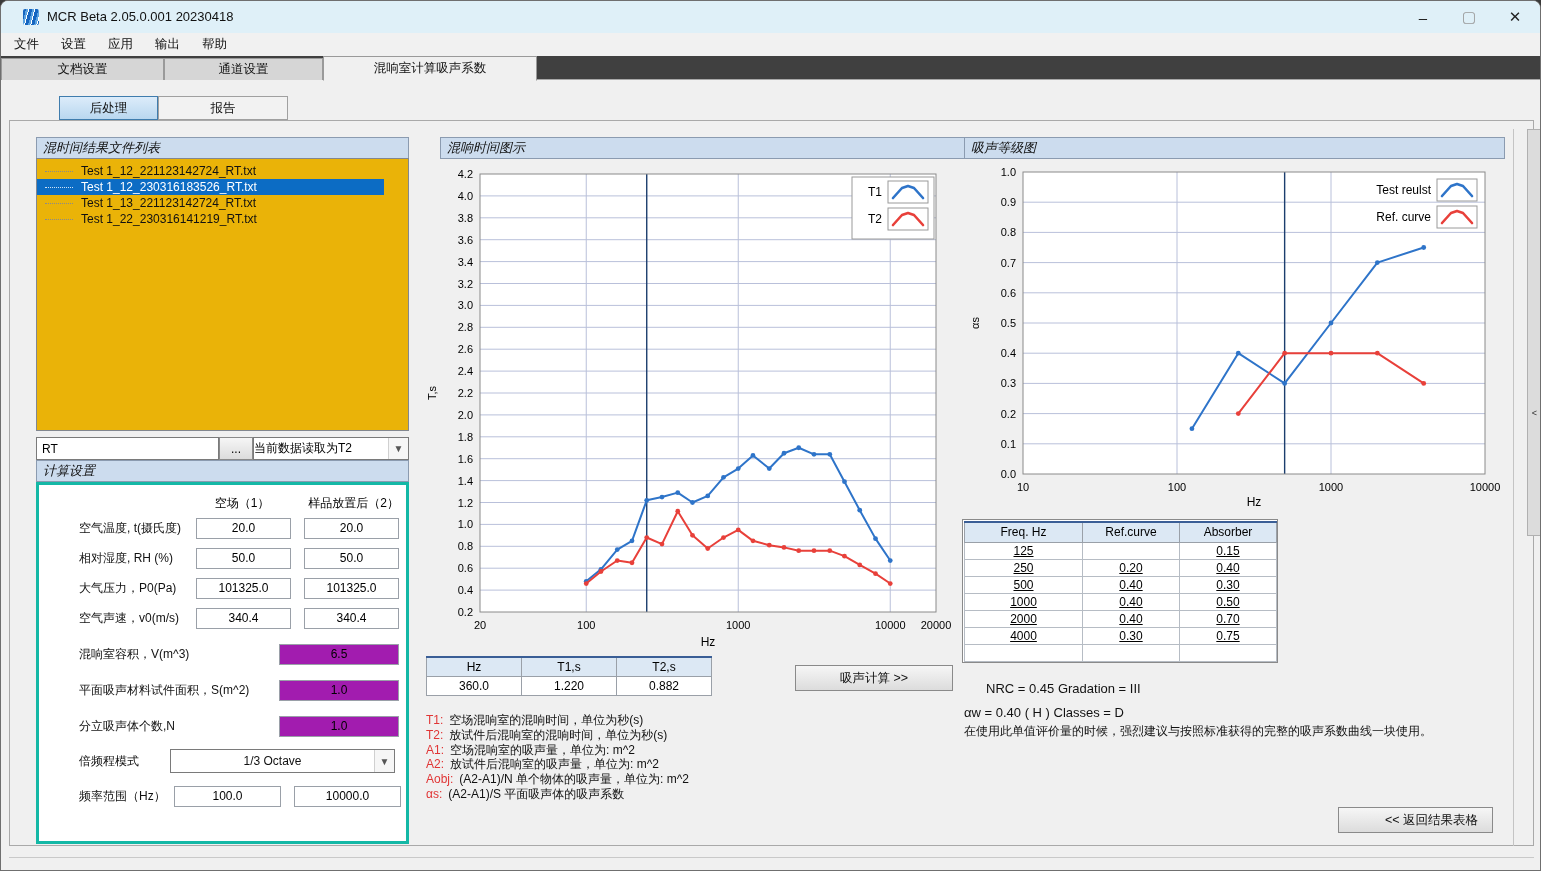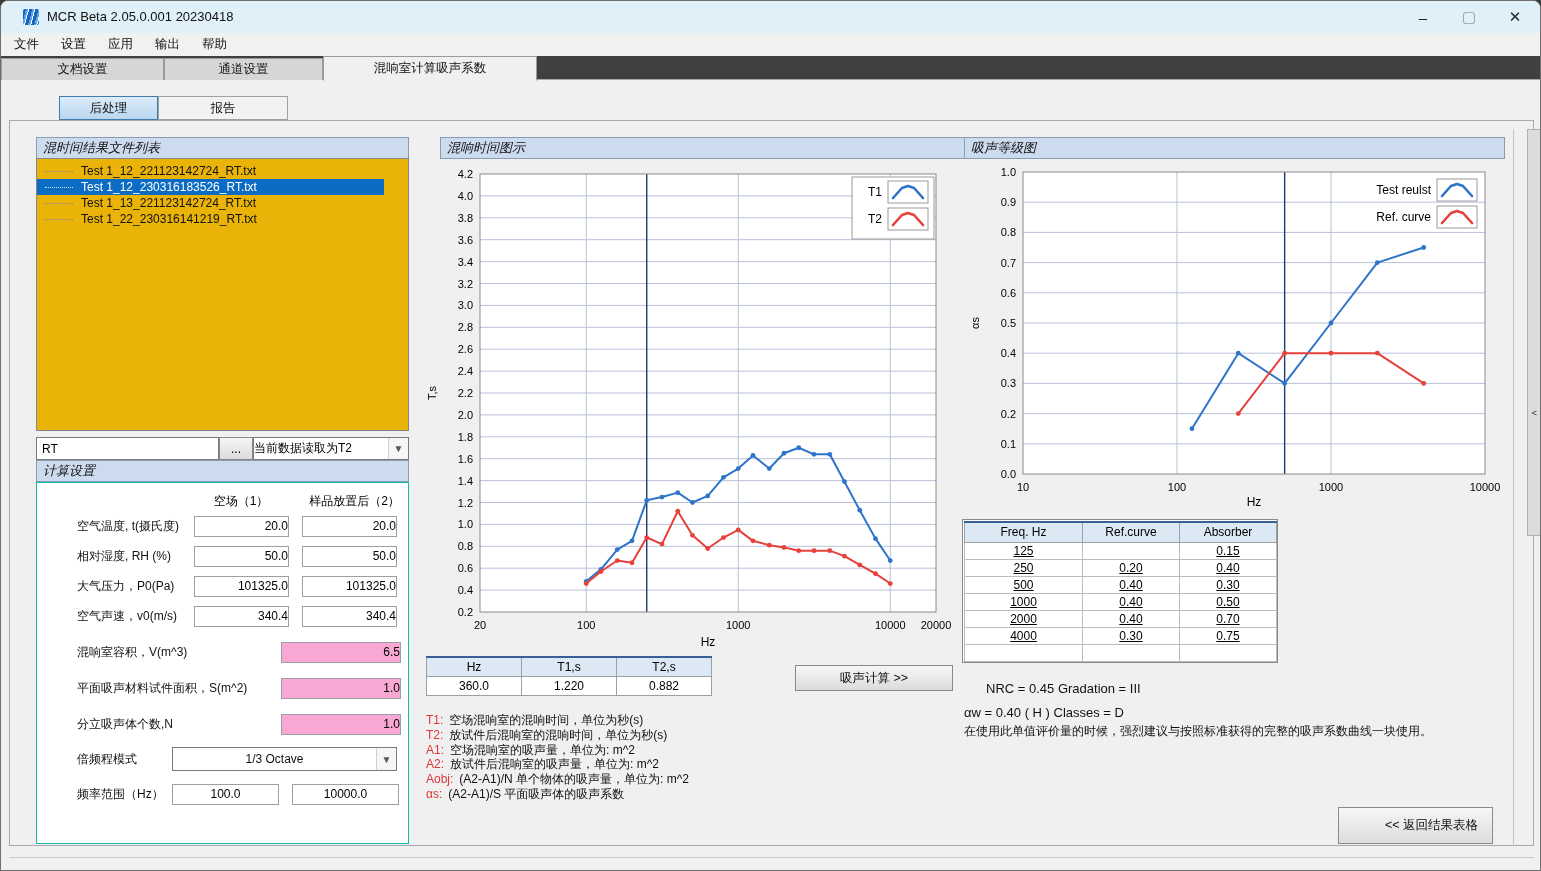--- a/index.html
+++ b/index.html
@@ -50,46 +50,46 @@
   .fitem.selected { background:#0c6cc4; color:#fff; width:347px; }
   .fitem.selected .tree { border-bottom-color:#cfe2f4; }
 
   .rt-input { position:absolute; left:35px; top:436px; width:183px; height:23px; border:1px solid #7a7a7a; background:#fff; font-size:12px; padding:0 5px; font-family:inherit; }
   .browse-btn { position:absolute; left:218px; top:436px; width:34px; height:23px; background:linear-gradient(#f6f6f6,#dcdcdc); border:1px solid #8a8a8a; font-size:12px; display:flex; align-items:center; justify-content:center; }
   .ddown { position:absolute; background:#fff; border:1px solid #7a7a7a; font-size:12px; display:flex; align-items:center; }
   .ddown .dd-text { flex:1; }
   .ddown .dd-arrow { width:20px; height:100%; display:flex; align-items:center; justify-content:center; color:#555; font-size:10px; border-left:1px solid #d0d0d0; background:#f6f6f6; }
   .dd-mode { left:252px; top:436px; width:156px; height:23px; }
 
-  .form-box { position:absolute; left:35px; top:481px; width:373px; height:362px; background:#fff; border:1px solid #14b8a6; overflow:hidden; }
+  .form-box { position:absolute; left:35px; top:481px; width:373px; height:362px; background:#fff; border:3px solid #14b8a6; overflow:hidden; }
   .frow { display:flex; align-items:center; height:22px; font-size:12px; color:#111; }
   .frow .flabel { flex:0 0 157px; padding-left:40px; }
   .fhead { display:flex; height:22px; font-size:12px; margin-top:7px; }
   .fhead span { display:flex; align-items:center; justify-content:center; }
   .fhead .h1 { margin-left:157px; width:95px; }
   .fhead .h2 { margin-left:13px; width:108px; }
-  .fin { width:95px; height:21px; border:1px solid #9aa0a8; font-size:12px; text-align:right; background:#fff; font-family:inherit; }
+  .fin { width:95px; height:21px; border:1px solid #9aa0a8; font-size:12px; text-align:center; background:#fff; font-family:inherit; }
   .fin + .fin { margin-left:13px; }
-  .fin-wide { width:120px; height:21px; border:1px solid #9aa0a8; font-size:12px; text-align:right; background:#f9a8d4; margin-left:auto; margin-right:7px; font-family:inherit; }
+  .fin-wide { width:120px; height:21px; border:1px solid #9aa0a8; font-size:12px; text-align:center; background:#a21caf; margin-left:auto; margin-right:7px; font-family:inherit; }
   .dd-octave { position:relative; width:225px; height:24px; margin-left:auto; margin-right:11px; }
   .dd-octave .dd-text { text-align:center; padding-left:0; }
   .fin-freq { width:107px; height:21px; border:1px solid #9aa0a8; font-size:12px; text-align:center; background:#fff; font-family:inherit; }
   .freq-gap { width:13px; }
 
   
   .chart-wrap { position:absolute; background:#f0f0f0; }
   svg text { font-family:"Liberation Sans","DejaVu Sans",sans-serif; }
 
   .mini-table { position:absolute; left:425px; top:655px; border-collapse:collapse; }
   .mini-table th { width:95px; height:19px; background:#dce8f4; border:1px solid #9aa0a8; border-top:2px solid #3a5e96; font-size:12px; font-weight:normal; }
   .mini-table td { width:95px; height:19px; background:#fff; border:1px solid #9aa0a8; font-size:12px; text-align:center; }
 
   .btn { background:linear-gradient(#f6f6f6,#dcdcdc); border:1px solid #8a8a8a; font-size:12.5px; display:flex; align-items:center; justify-content:center; color:#111; }
   .absorb-btn { position:absolute; left:794px; top:664px; width:158px; height:26px; }
-  .back-btn { position:absolute; left:1337px; top:806px; width:155px; height:37px;padding-left:32px; }
+  .back-btn { position:absolute; left:1337px; top:806px; width:155px; height:26px;padding-left:32px; }
 
   .notes { position:absolute; left:425px; top:712px; width:530px; font-size:12px; line-height:14.8px; color:#111; }
   .notes .nkey { color:#e03535; margin-right:6px; }
 
   
   .grade-table { position:absolute; left:963px; top:520px; border-collapse:collapse; background:#fff; }
   .grade-table th { height:20px; background:#dce8f4; border:1px solid #9aa0a8; border-top:2px solid #3a5e96; font-size:12px; font-weight:normal; }
   .grade-table td { height:17px; border:1px solid #b6bcc4; font-size:12px; text-align:center; background:#fff;text-decoration:underline; }
   .grade-table .c0 { width:118px; } .grade-table .c1 { width:97px; } .grade-table .c2 { width:97px; }
   .grade-outer { position:absolute; left:961px; top:518px; width:316px; height:144px; border:1px solid #8a8a8a; background:#fff; }

